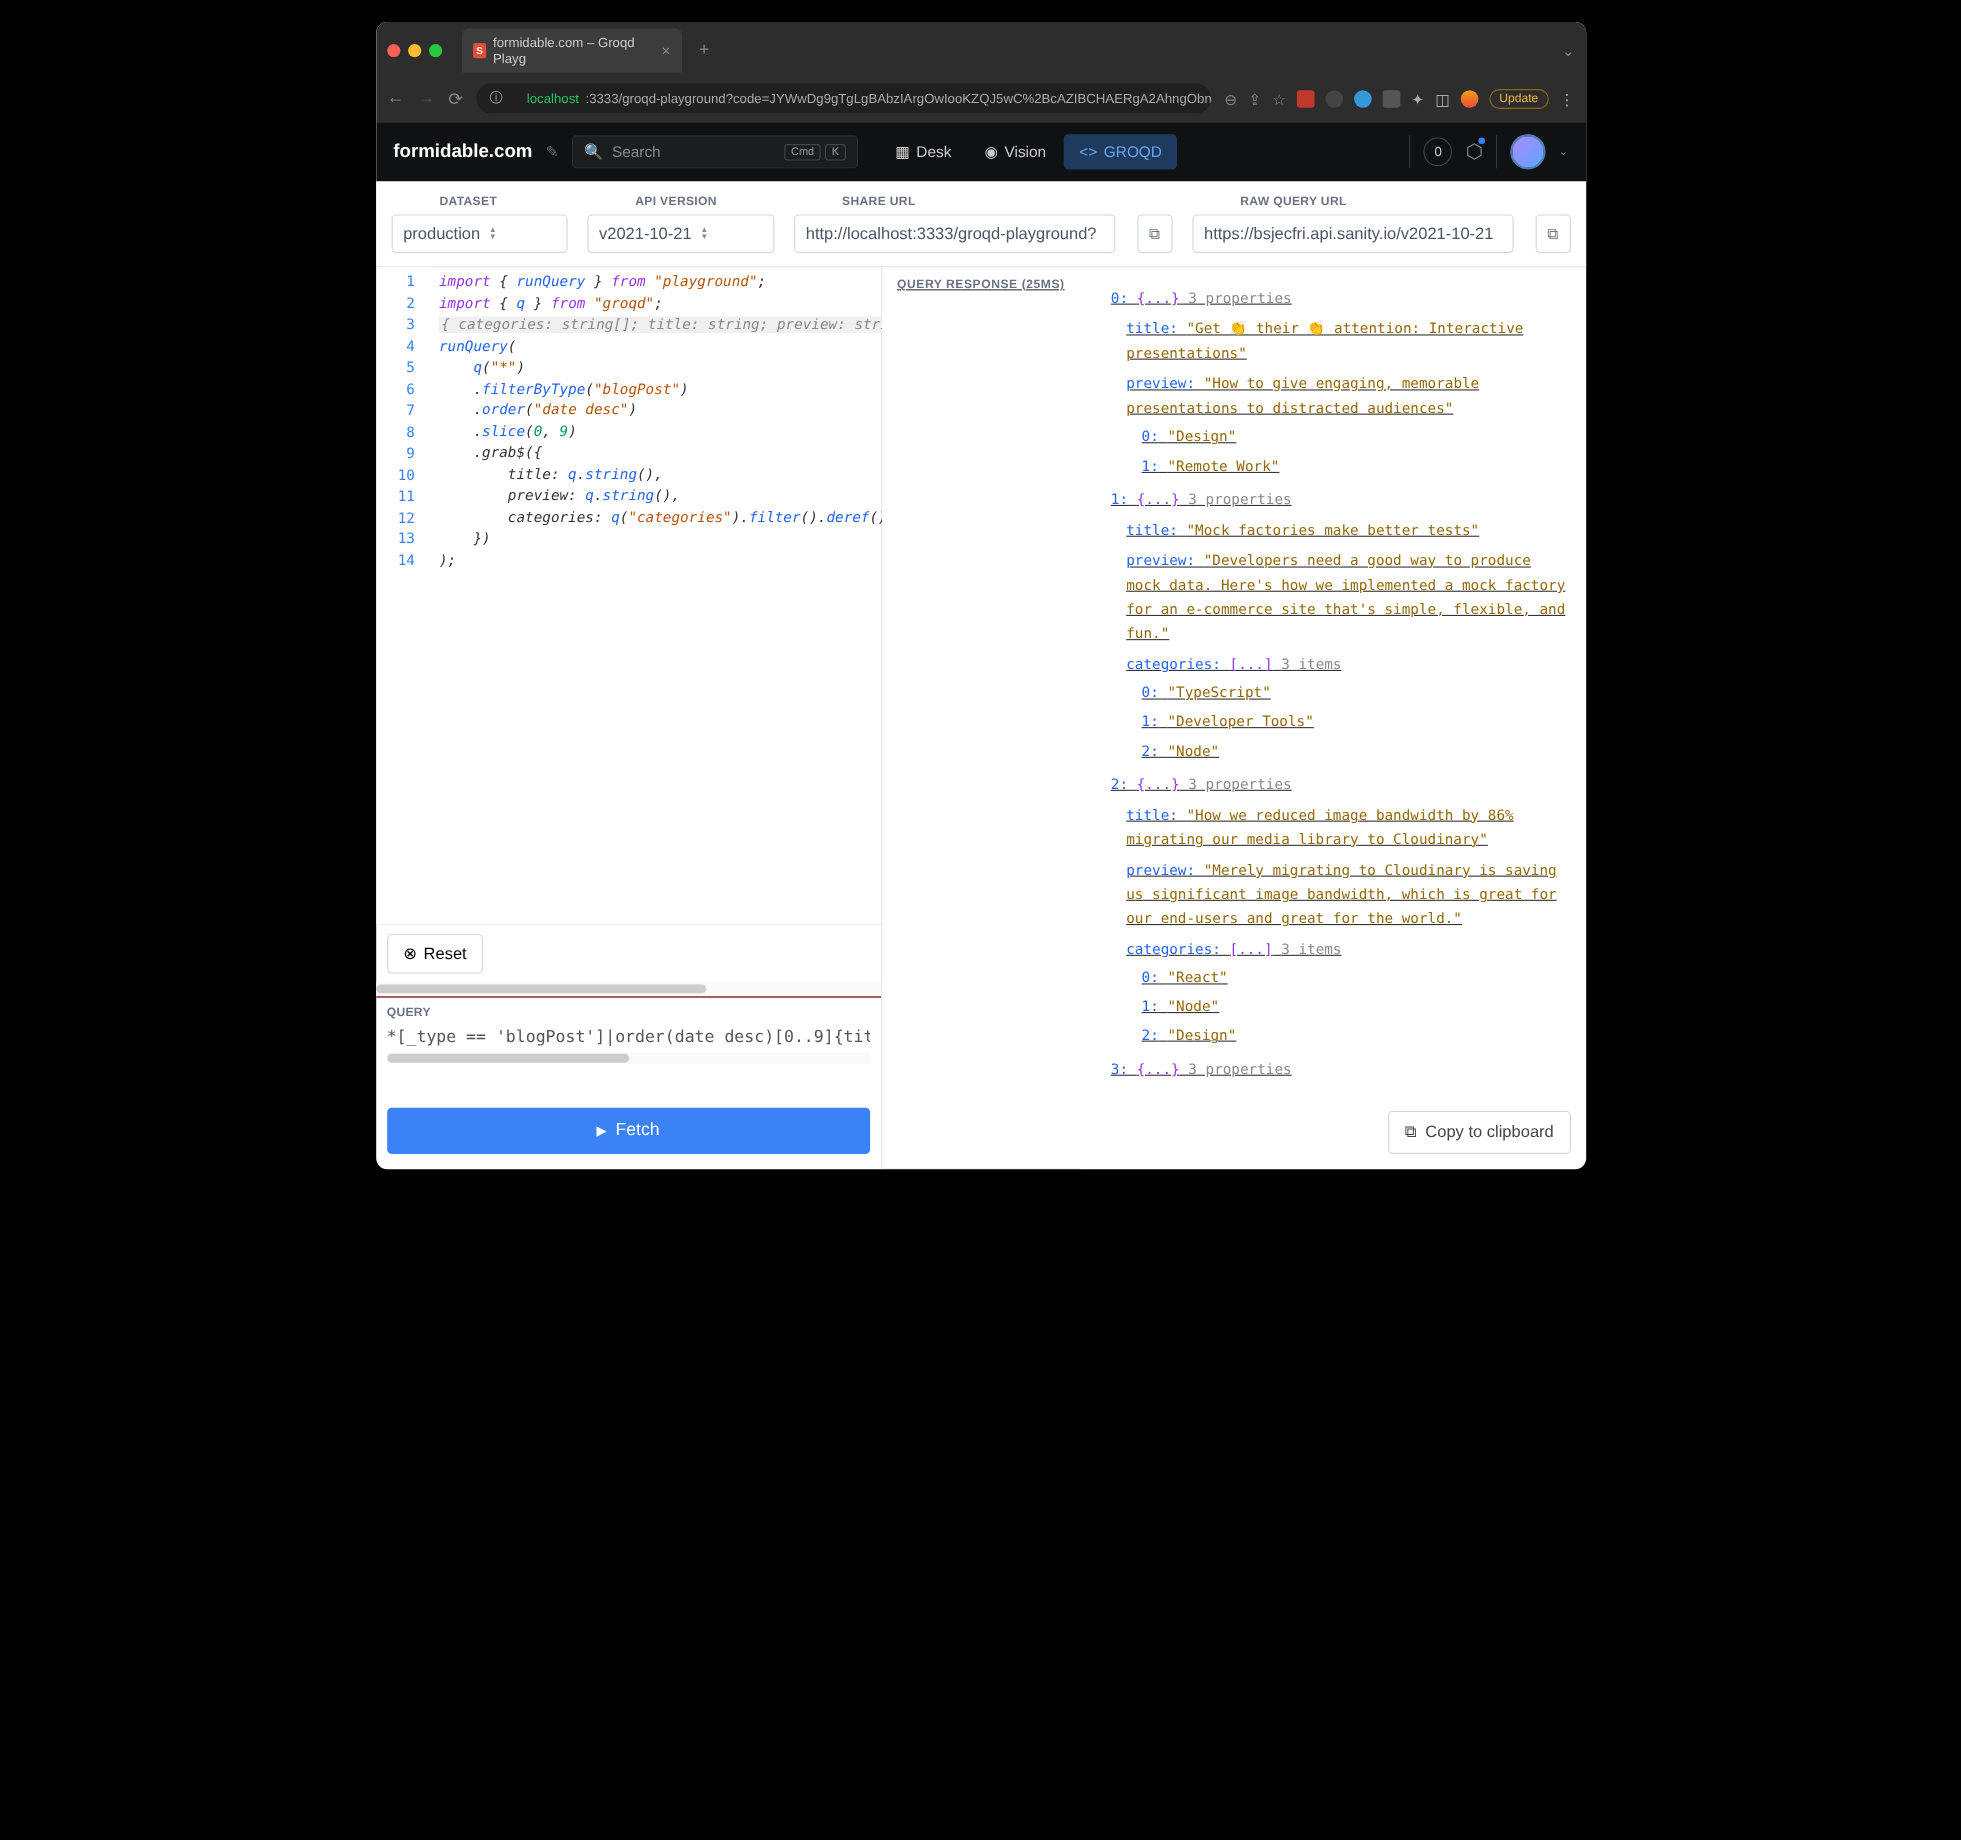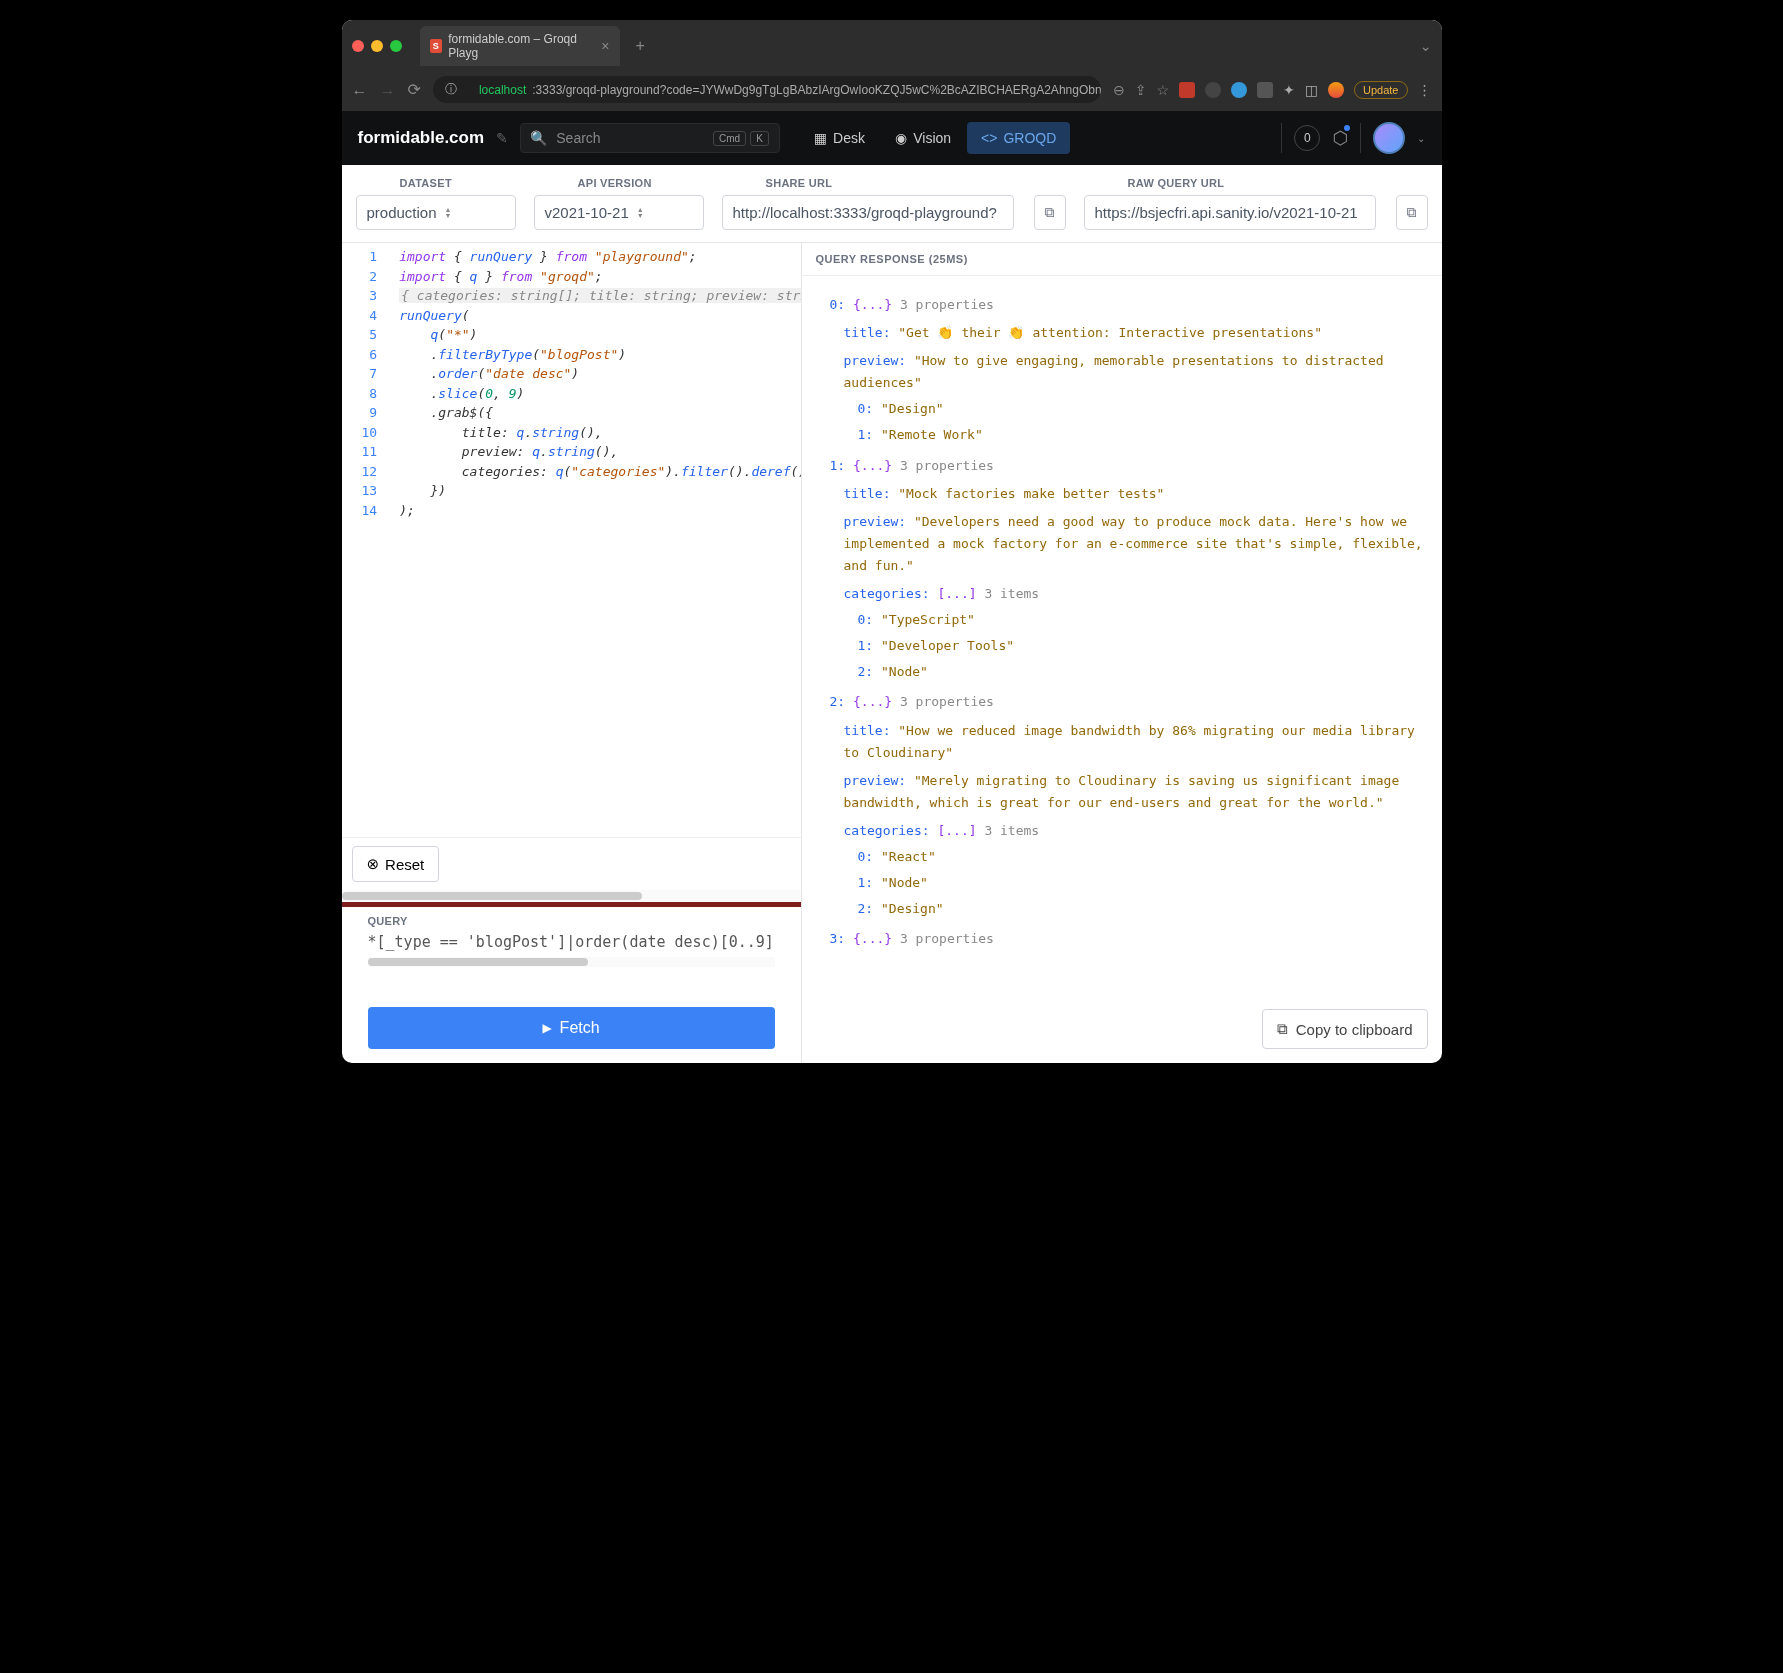--- a/index.html
+++ b/index.html
@@ -51,40 +51,40 @@
 .config-label { font-size: 11px; font-weight: 600; color: #6b7280; letter-spacing: 0.3px; padding-left: 44px; }
 .config-input { border: 1px solid #d1d5db; border-radius: 4px; padding: 8px 10px; font-size: 15px; color: #4b5563; background: #fff; display: flex; align-items: center; justify-content: flex-start; gap: 8px; }
 .config-input.url { overflow: hidden; white-space: nowrap; text-overflow: ellipsis; }
 .stepper { display: flex; flex-direction: column; font-size: 7px; color: #888; line-height: 6px; }
 .copy-btn { border: 1px solid #d1d5db; border-radius: 4px; padding: 8px 10px; color: #6b7280; cursor: pointer; }
 .flex-row { display: flex; gap: 20px; }
 
 
 .main-split { display: flex; height: 820px; }
 .left-pane { width: 460px; border-right: 1px solid #e5e5e5; display: flex; flex-direction: column; }
-.right-pane { flex: 1; display: flex; flex-direction: column; overflow: hidden; }
+.right-pane { flex: 1; display: flex; flex-direction: row; overflow: hidden; text-decoration: underline; }
 
 
 .editor { flex: 1; display: flex; font-family: "SF Mono", Menlo, Consolas, monospace; font-size: 13px; line-height: 1.5; overflow: hidden; }
 .gutter { background: #fff; color: #3b82f6; text-align: right; padding: 4px 10px 4px 20px; user-select: none; }
 .gutter div { padding-right: 4px; }
 .code { padding: 4px 8px; flex: 1; overflow-x: auto; white-space: pre; color: #333; font-style: italic; }
 .kw { color: #9333ea; }
 .fn { color: #2563eb; }
 .str { color: #b45309; }
 .num { color: #059669; }
 .type-hint { background: #f0f0f0; color: #888; padding: 0 2px; }
 
 .reset-area { padding: 8px 10px; border-top: 1px solid #eee; }
 .reset-btn { border: 1px solid #d1d5db; border-radius: 4px; padding: 8px 14px; background: #fff; display: inline-flex; align-items: center; gap: 6px; cursor: pointer; font-size: 15px; }
 .hscroll { height: 12px; background: #fafafa; position: relative; }
 .hscroll-thumb { position: absolute; left: 0; top: 2px; height: 8px; width: 300px; background: #ccc; border-radius: 4px; }
 
 
-.query-section { border-top: 5px solid #7f1d1d; padding: 8px 26px 14px; }
+.query-section { border-top: 2px solid #7f1d1d; padding: 8px 10px 14px; }
 .query-label { font-size: 11px; font-weight: 600; color: #6b7280; letter-spacing: 0.3px; margin-bottom: 6px; }
 .query-text { font-family: "SF Mono", Menlo, Consolas, monospace; font-size: 15px; color: #555; white-space: nowrap; overflow: hidden; }
 .fetch-btn { margin-top: 40px; width: 100%; background: #3b82f6; color: #fff; border: none; border-radius: 4px; padding: 12px; font-size: 16px; cursor: pointer; display: flex; align-items: center; justify-content: center; gap: 8px; }
 .fetch-icon { font-size: 12px; }
 
 
 .resp-header { padding: 10px 14px; font-size: 11px; font-weight: 600; color: #6b7280; letter-spacing: 0.5px; border-bottom: 1px solid #eee; }
 .resp-body { flex: 1; overflow-y: auto; padding: 10px 14px 60px; font-family: "SF Mono", Menlo, Consolas, monospace; font-size: 13px; line-height: 1.7; position: relative; }
 .resp-summary { color: #9333ea; }
 .resp-count { color: #888; }

